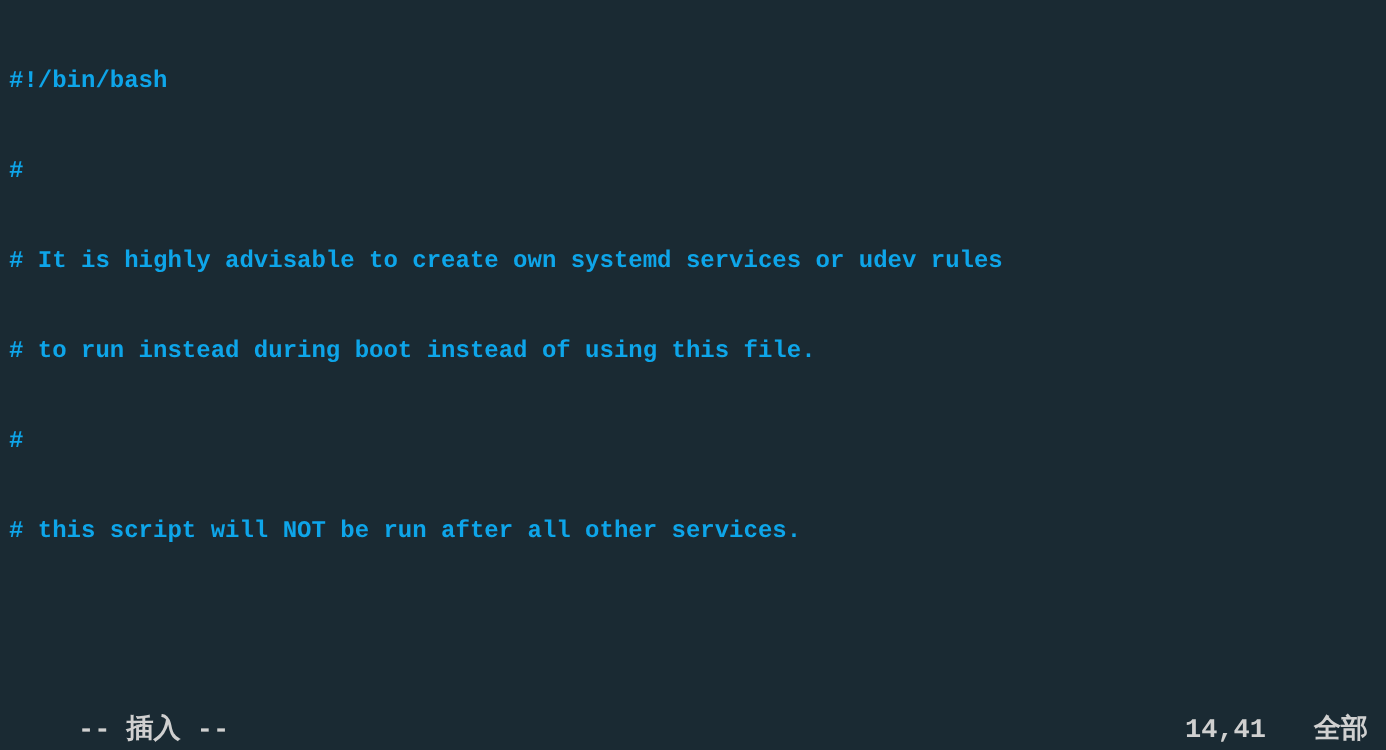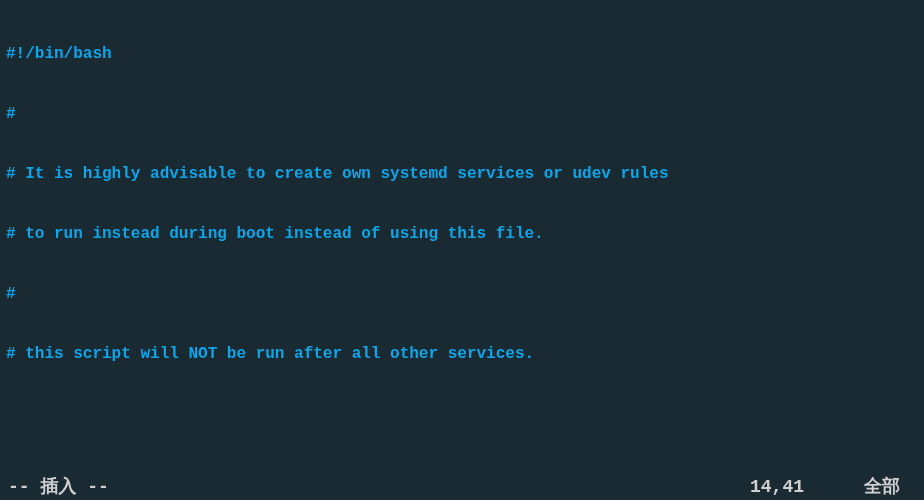--- a/index.html
+++ b/index.html
@@ -27,24 +27,24 @@
       left: 0;
       right: 0;
       height: 26px;
       background: #1a2a33;
       color: #d0d0d0;
       font-size: 18px;
       padding: 2px 8px;
       display: flex;
       align-items: center;
     }
-    .status-mode { flex: 0 0 auto; }
+    .status-mode { flex: 0 0 auto; margin-left: 44px; }
     .status-spacer { flex: 1; }
-    .status-pos { margin-right: 60px; }
-    .status-pct { margin-right: 16px; }
+    .status-pos { margin-right: 32px; }
+    .status-pct { margin-right: 4px; }
   </style>
 </head>
 <body>
 
 <div class="editor">
   <span class="line comment">#!/bin/bash</span>
   <span class="line comment">#</span>
   <span class="line comment"># It is highly advisable to create own systemd services or udev rules</span>
   <span class="line comment"># to run instead during boot instead of using this file.</span>
   <span class="line comment">#</span>

